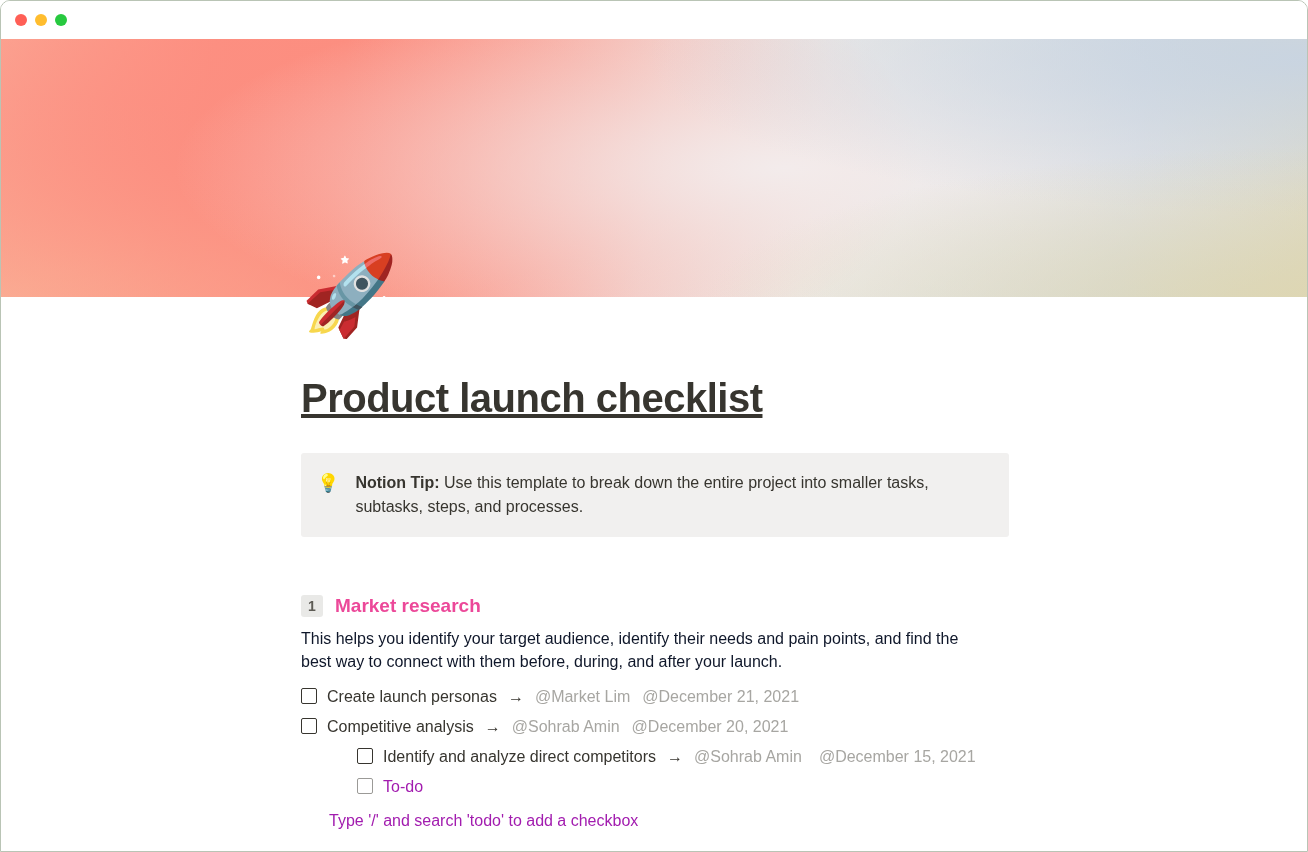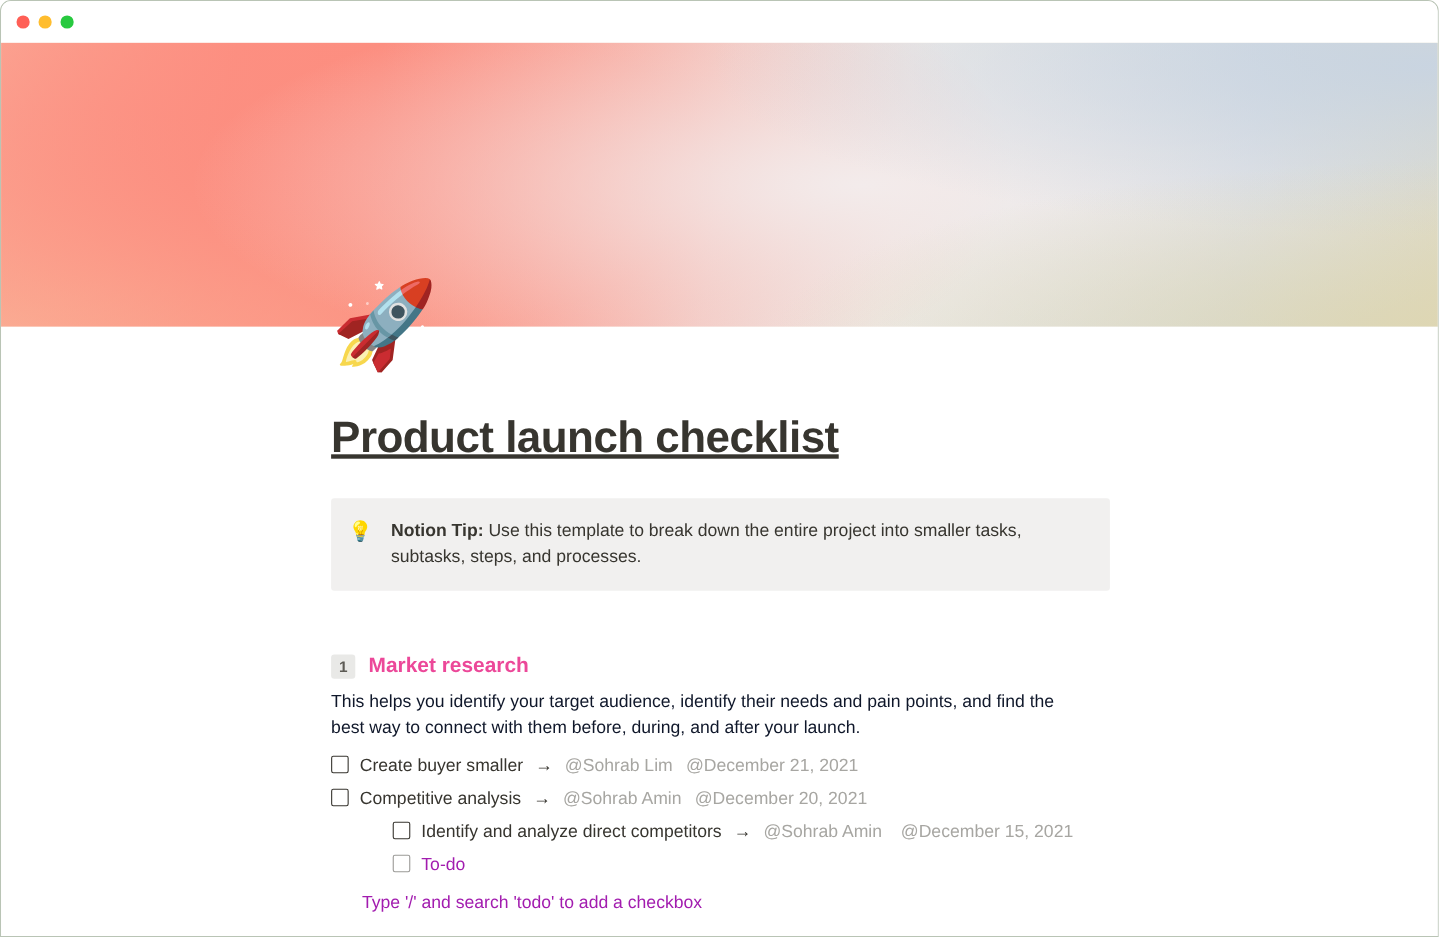--- a/index.html
+++ b/index.html
@@ -215,23 +215,23 @@
 
         <div class="section-head">
           <span class="num-badge">1</span>
           <span class="section-title">Market research</span>
         </div>
 
         <p class="section-desc">This helps you identify your target audience, identify their needs and pain points, and find the best way to connect with them before, during, and after your launch.</p>
 
         <div class="todo">
           <span class="checkbox"></span>
-          <span class="todo-label">Create buyer smaller</span>
+          <span class="todo-label">Create launch personas</span>
           <span class="arrow">→</span>
-          <span class="mention">@Sohrab Lim</span>
+          <span class="mention">@Market Lim</span>
           <span class="mention">@December 21, 2021</span>
         </div>
 
         <div class="todo">
           <span class="checkbox"></span>
           <span class="todo-label">Competitive analysis</span>
           <span class="arrow">→</span>
           <span class="mention">@Sohrab Amin</span>
           <span class="mention">@December 20, 2021</span>
         </div>

